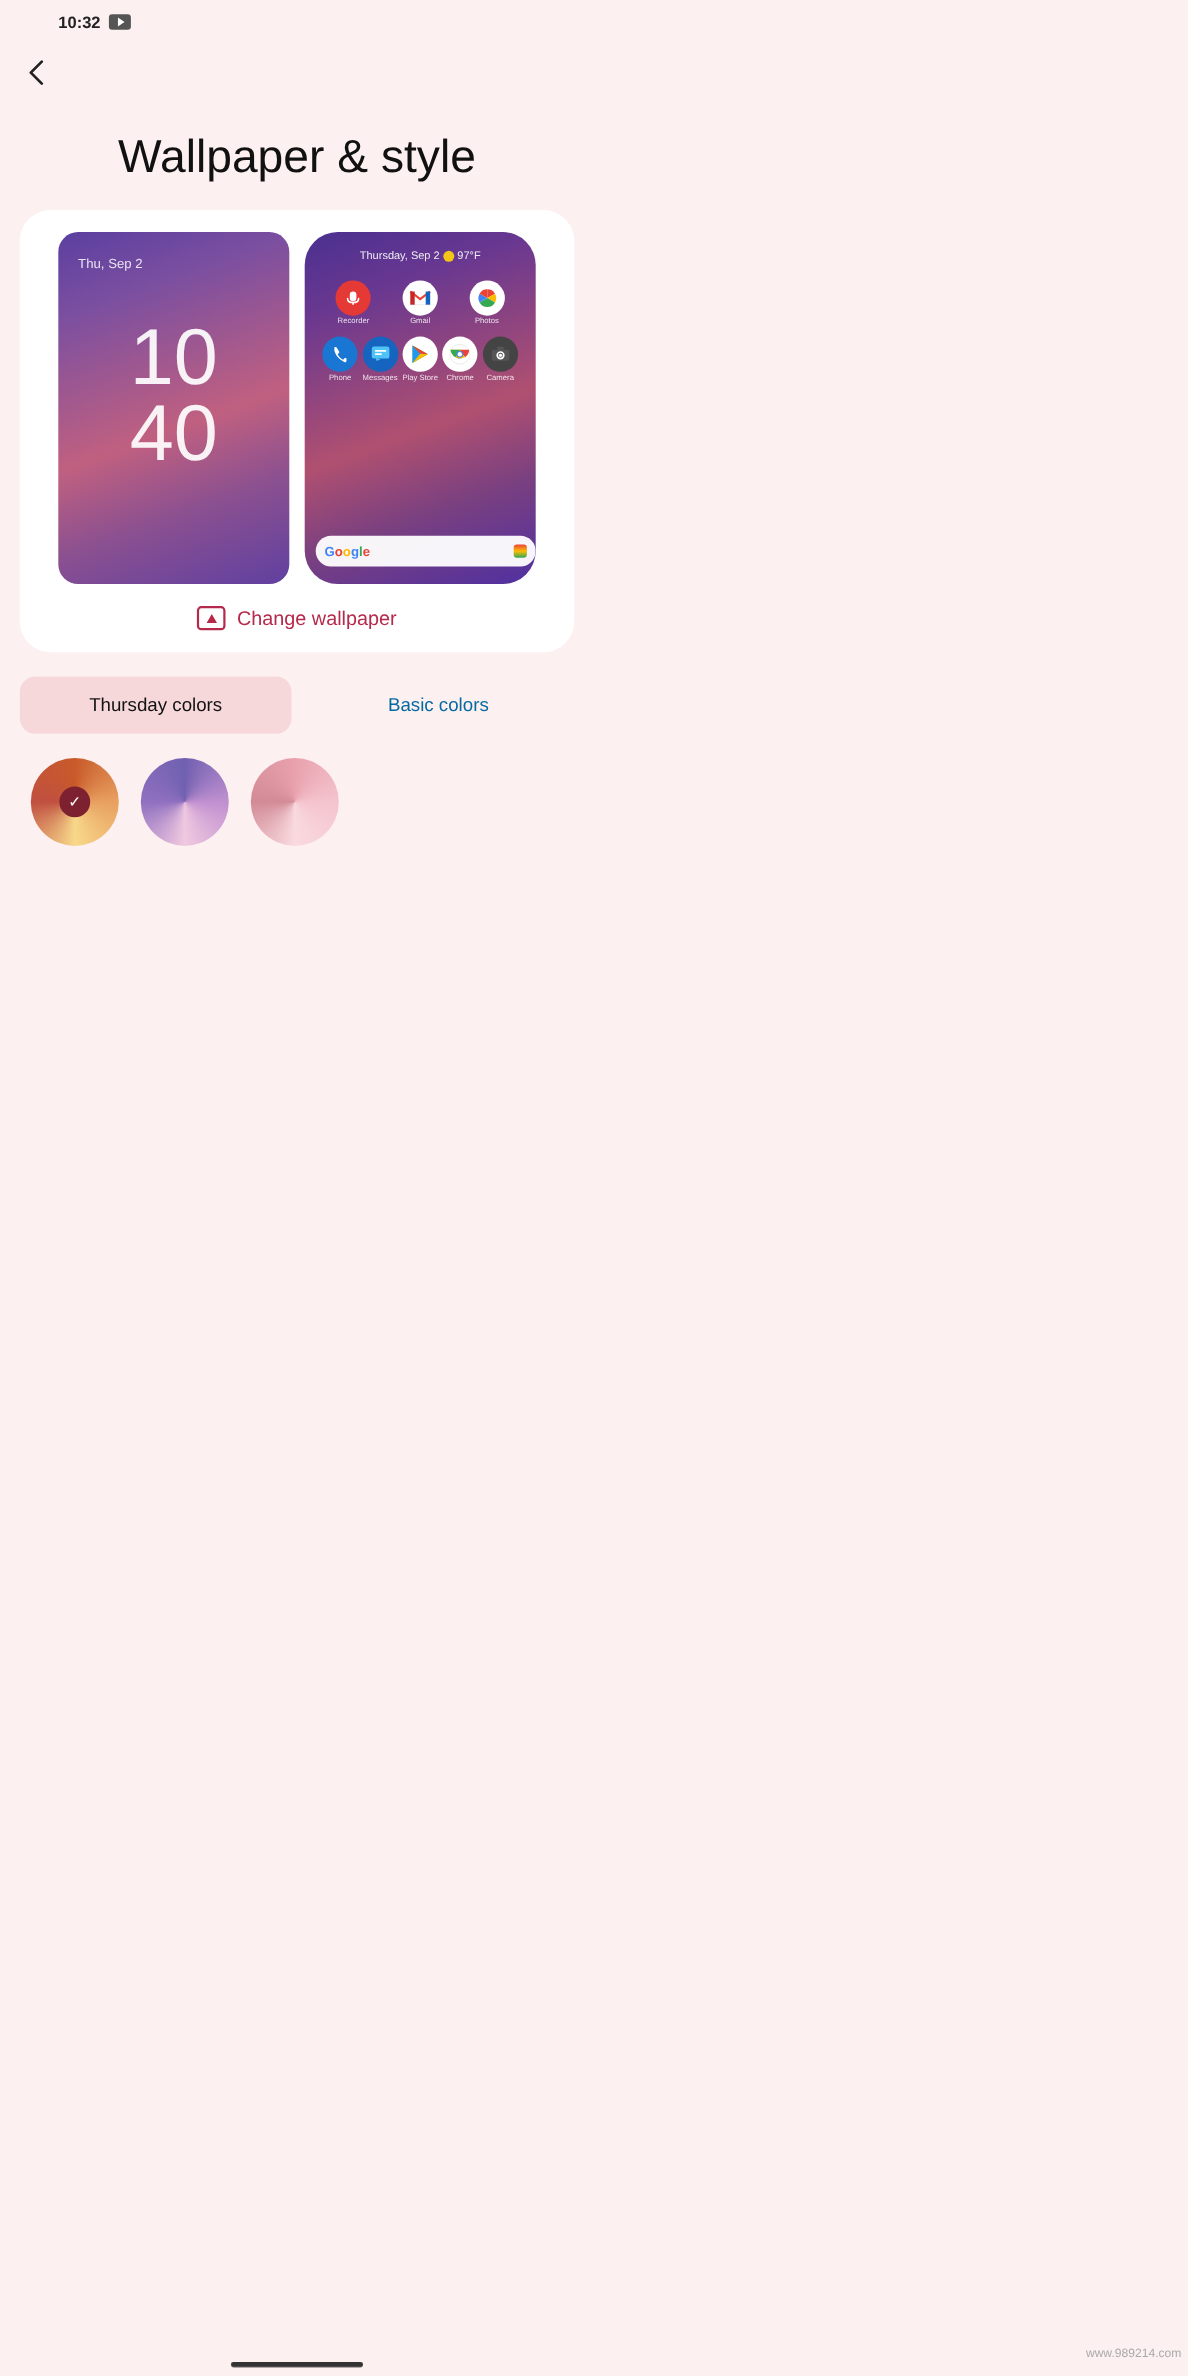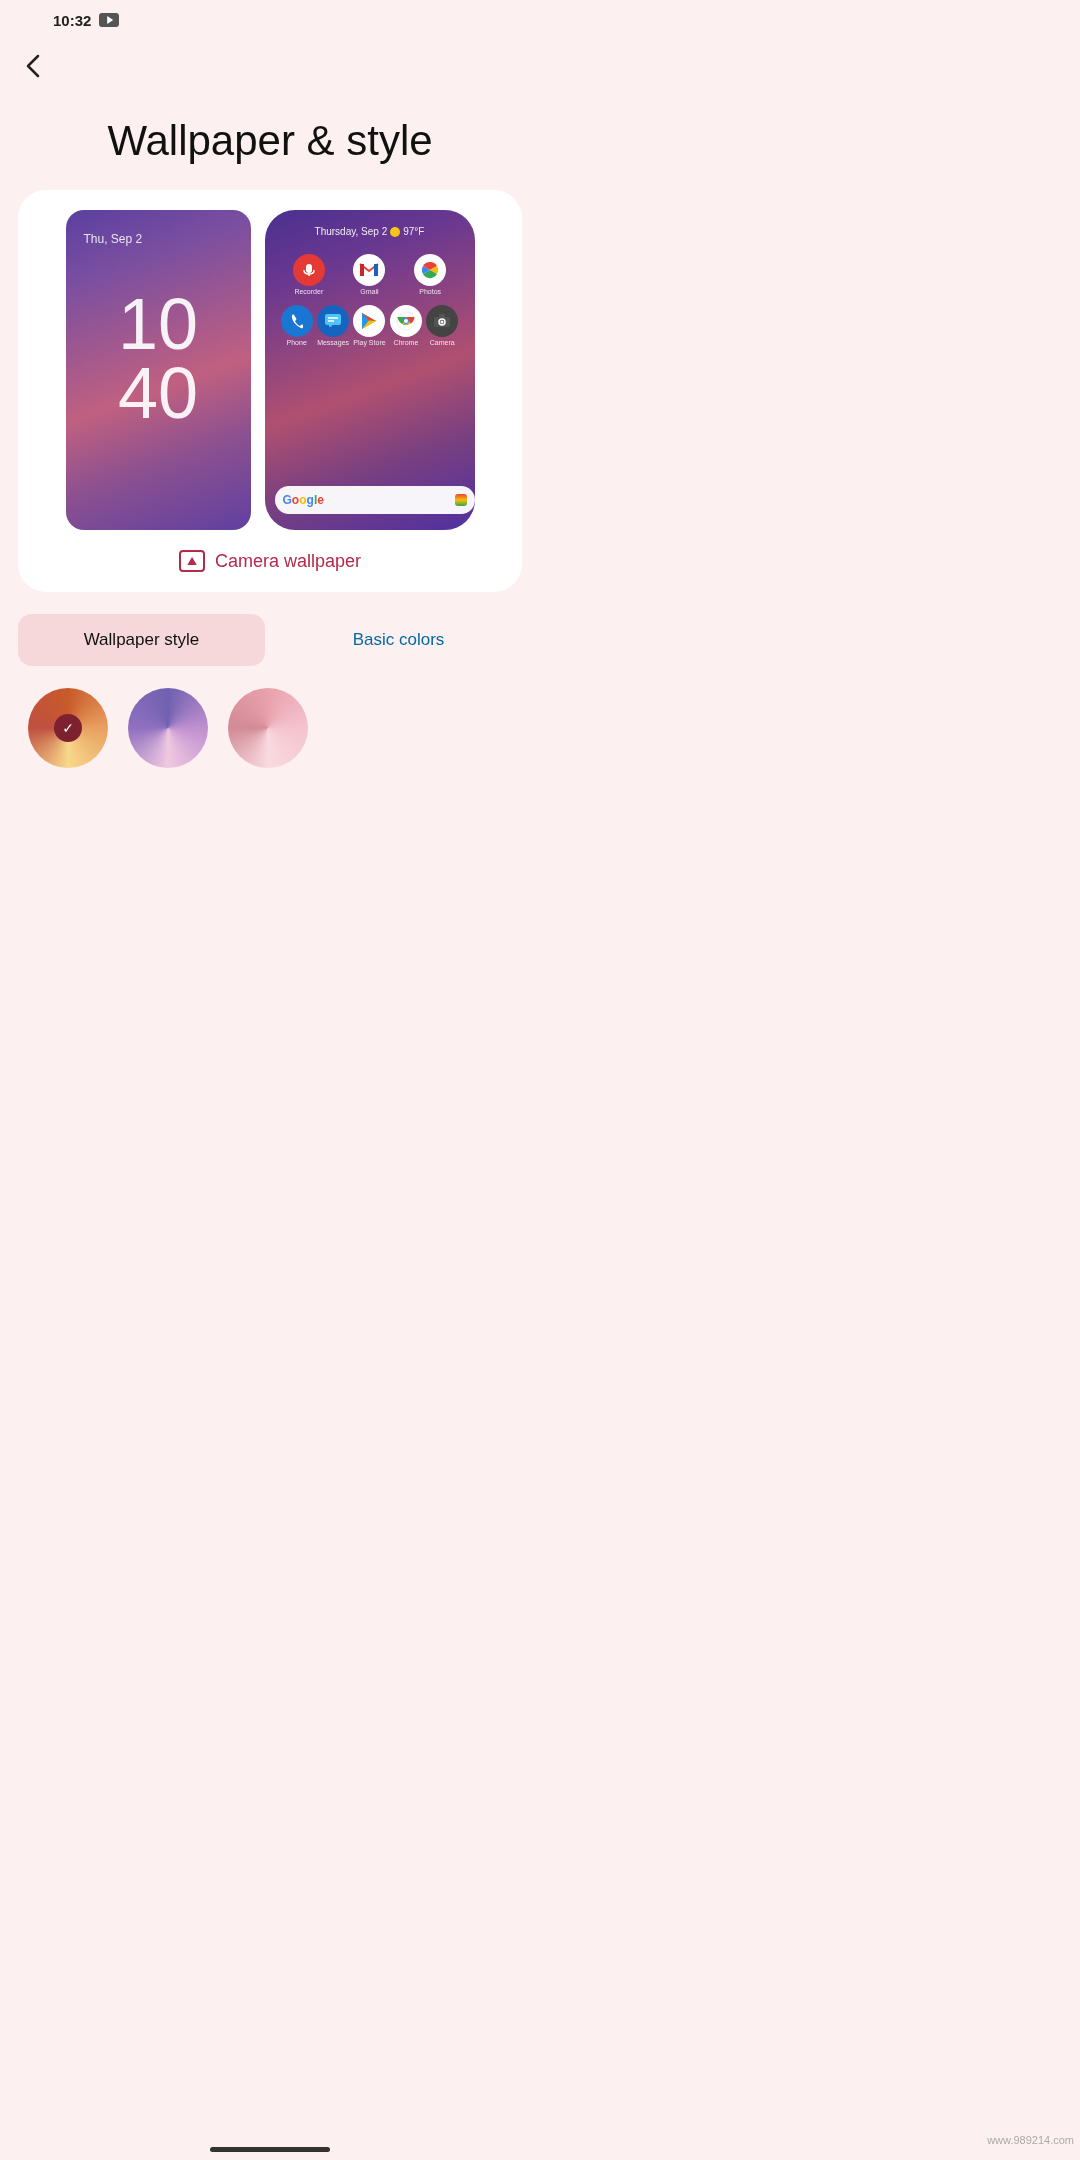--- a/index.html
+++ b/index.html
@@ -84,21 +84,21 @@
     }
 
     .preview-screens {
       display: flex;
       gap: 14px;
       justify-content: center;
     }
 
     
     .lock-screen {
-      width: 185px;
+      width: 210px;
       height: 320px;
       border-radius: 18px;
       background: linear-gradient(160deg, #5b3fa0 0%, #7b4fa0 20%, #c06080 55%, #8b5090 75%, #6040a0 100%);
       position: relative;
       overflow: hidden;
       flex-shrink: 0;
     }
     .lock-date {
       position: absolute;
       top: 22px;
@@ -510,27 +510,27 @@
         <span class="g-logo">
           <span>G</span><span>o</span><span>o</span><span>g</span><span>l</span><span>e</span>
         </span>
         <div class="mic-icon"></div>
       </div>
     </div>
   </div>
 
   <div class="change-wallpaper-btn">
     <div class="icon-img"></div>
-    <span class="change-wallpaper-label">Camera wallpaper</span>
+    <span class="change-wallpaper-label">Change wallpaper</span>
   </div>
 </div>
 
 <div class="color-tabs">
   <div class="color-tab active">
-    <span>Wallpaper style</span>
+    <span>Thursday colors</span>
   </div>
   <div class="color-tab inactive">
     <span>Basic colors</span>
   </div>
 </div>
 
 <div class="color-swatches">
   <div class="swatch swatch-selected">
     <div class="check-badge">✓</div>
   </div>

